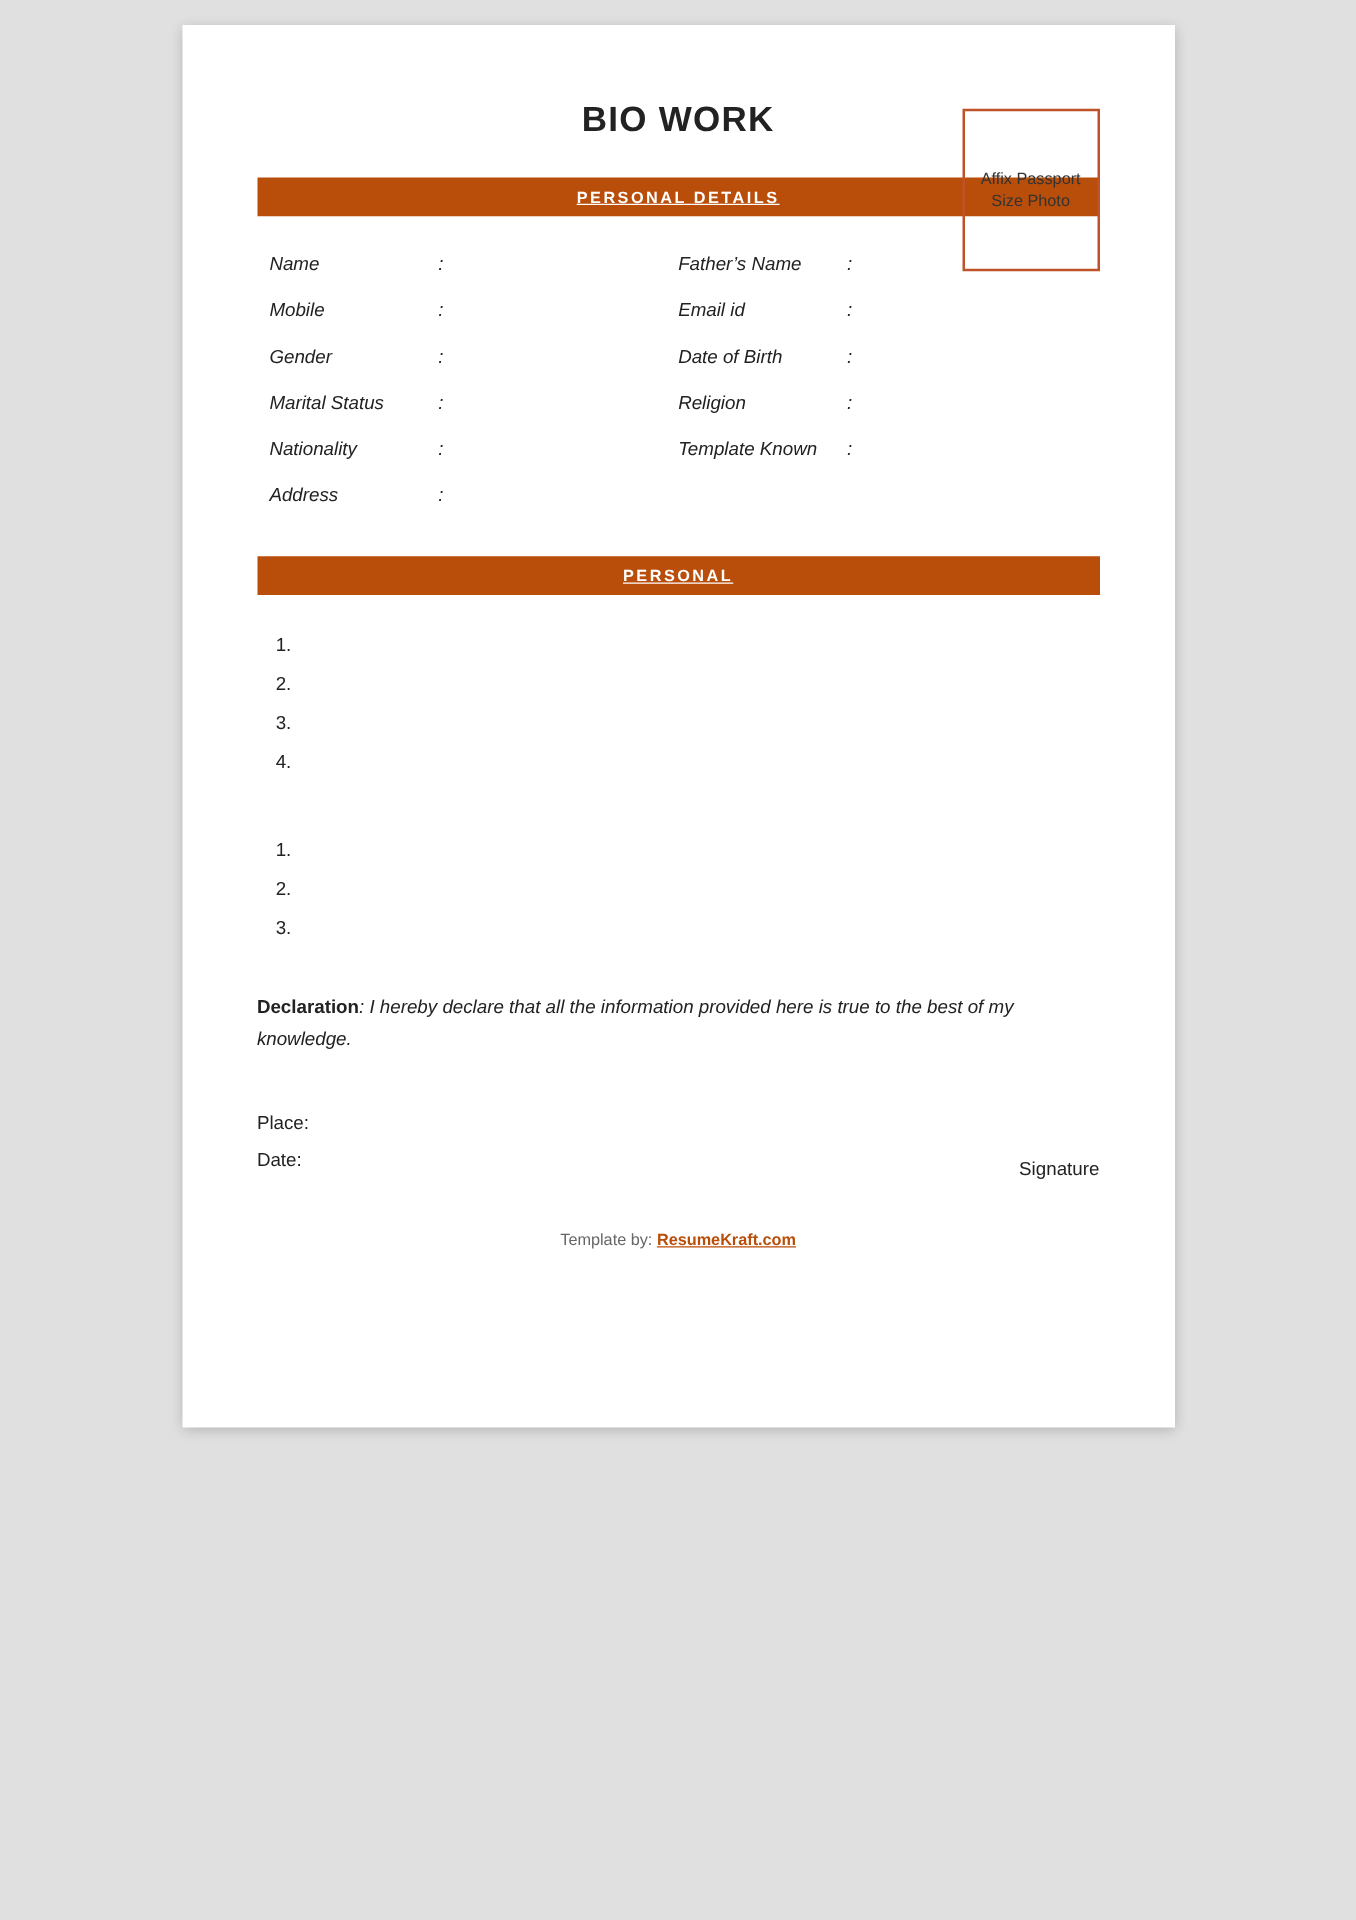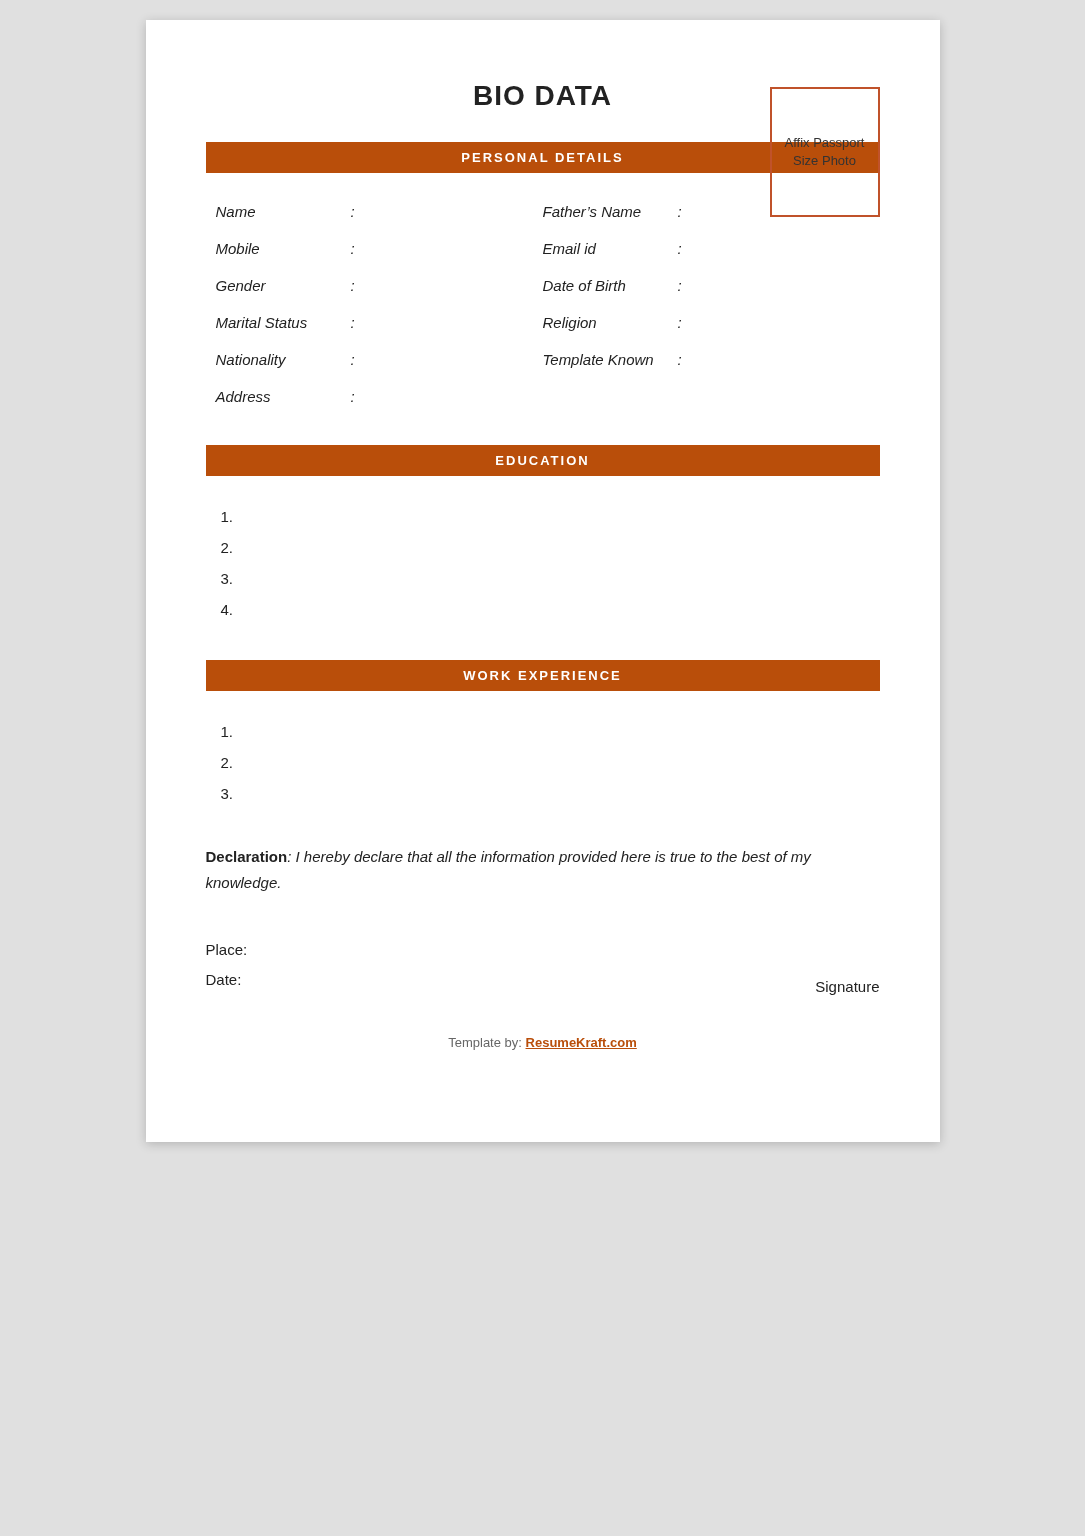--- a/index.html
+++ b/index.html
@@ -64,20 +64,21 @@
 
     .section-header {
       background: #b94e0a;
       color: #fff;
       text-align: center;
       font-size: 13px;
       font-weight: bold;
       letter-spacing: 2px;
       padding: 8px 0;
       margin-bottom: 20px;
+      text-decoration: underline;
     }
 
     .section {
       margin-bottom: 30px;
     }
 
     .personal-details-grid {
       display: grid;
       grid-template-columns: 1fr 1fr;
       gap: 0;
@@ -164,21 +165,21 @@
       font-weight: bold;
       text-decoration: underline;
     }
   </style>
 </head>
 <body>
 
 <div class="page">
 
   <div class="header-area">
-    <div class="page-title">BIO DATA</div>
+    <div class="page-title">BIO WORK</div>
     <div class="photo-box">Affix Passport Size Photo</div>
   </div>
 
   <div class="section">
     <div class="section-header">PERSONAL DETAILS</div>
     <div class="personal-details-grid">
 
       <div>
         <div class="field-row">
           <span class="field-label">Name</span>
@@ -226,31 +227,30 @@
         <div class="field-row">
           <span class="field-label">Template Known</span>
           <span class="field-colon">:</span>
         </div>
       </div>
 
     </div>
   </div>
 
   <div class="section">
-    <div class="section-header">EDUCATION</div>
+    <div class="section-header">PERSONAL</div>
     <ul class="education-list">
       <li class="list-item">1.</li>
       <li class="list-item">2.</li>
       <li class="list-item">3.</li>
       <li class="list-item">4.</li>
     </ul>
   </div>
 
   <div class="section">
-    <div class="section-header">WORK EXPERIENCE</div>
     <ul class="work-list">
       <li class="list-item">1.</li>
       <li class="list-item">2.</li>
       <li class="list-item">3.</li>
     </ul>
   </div>
 
   <div class="declaration-section">
     <span class="declaration-bold">Declaration</span><span class="declaration-italic">: I hereby declare that all the information provided here is true to the best of my knowledge.</span>
   </div>

